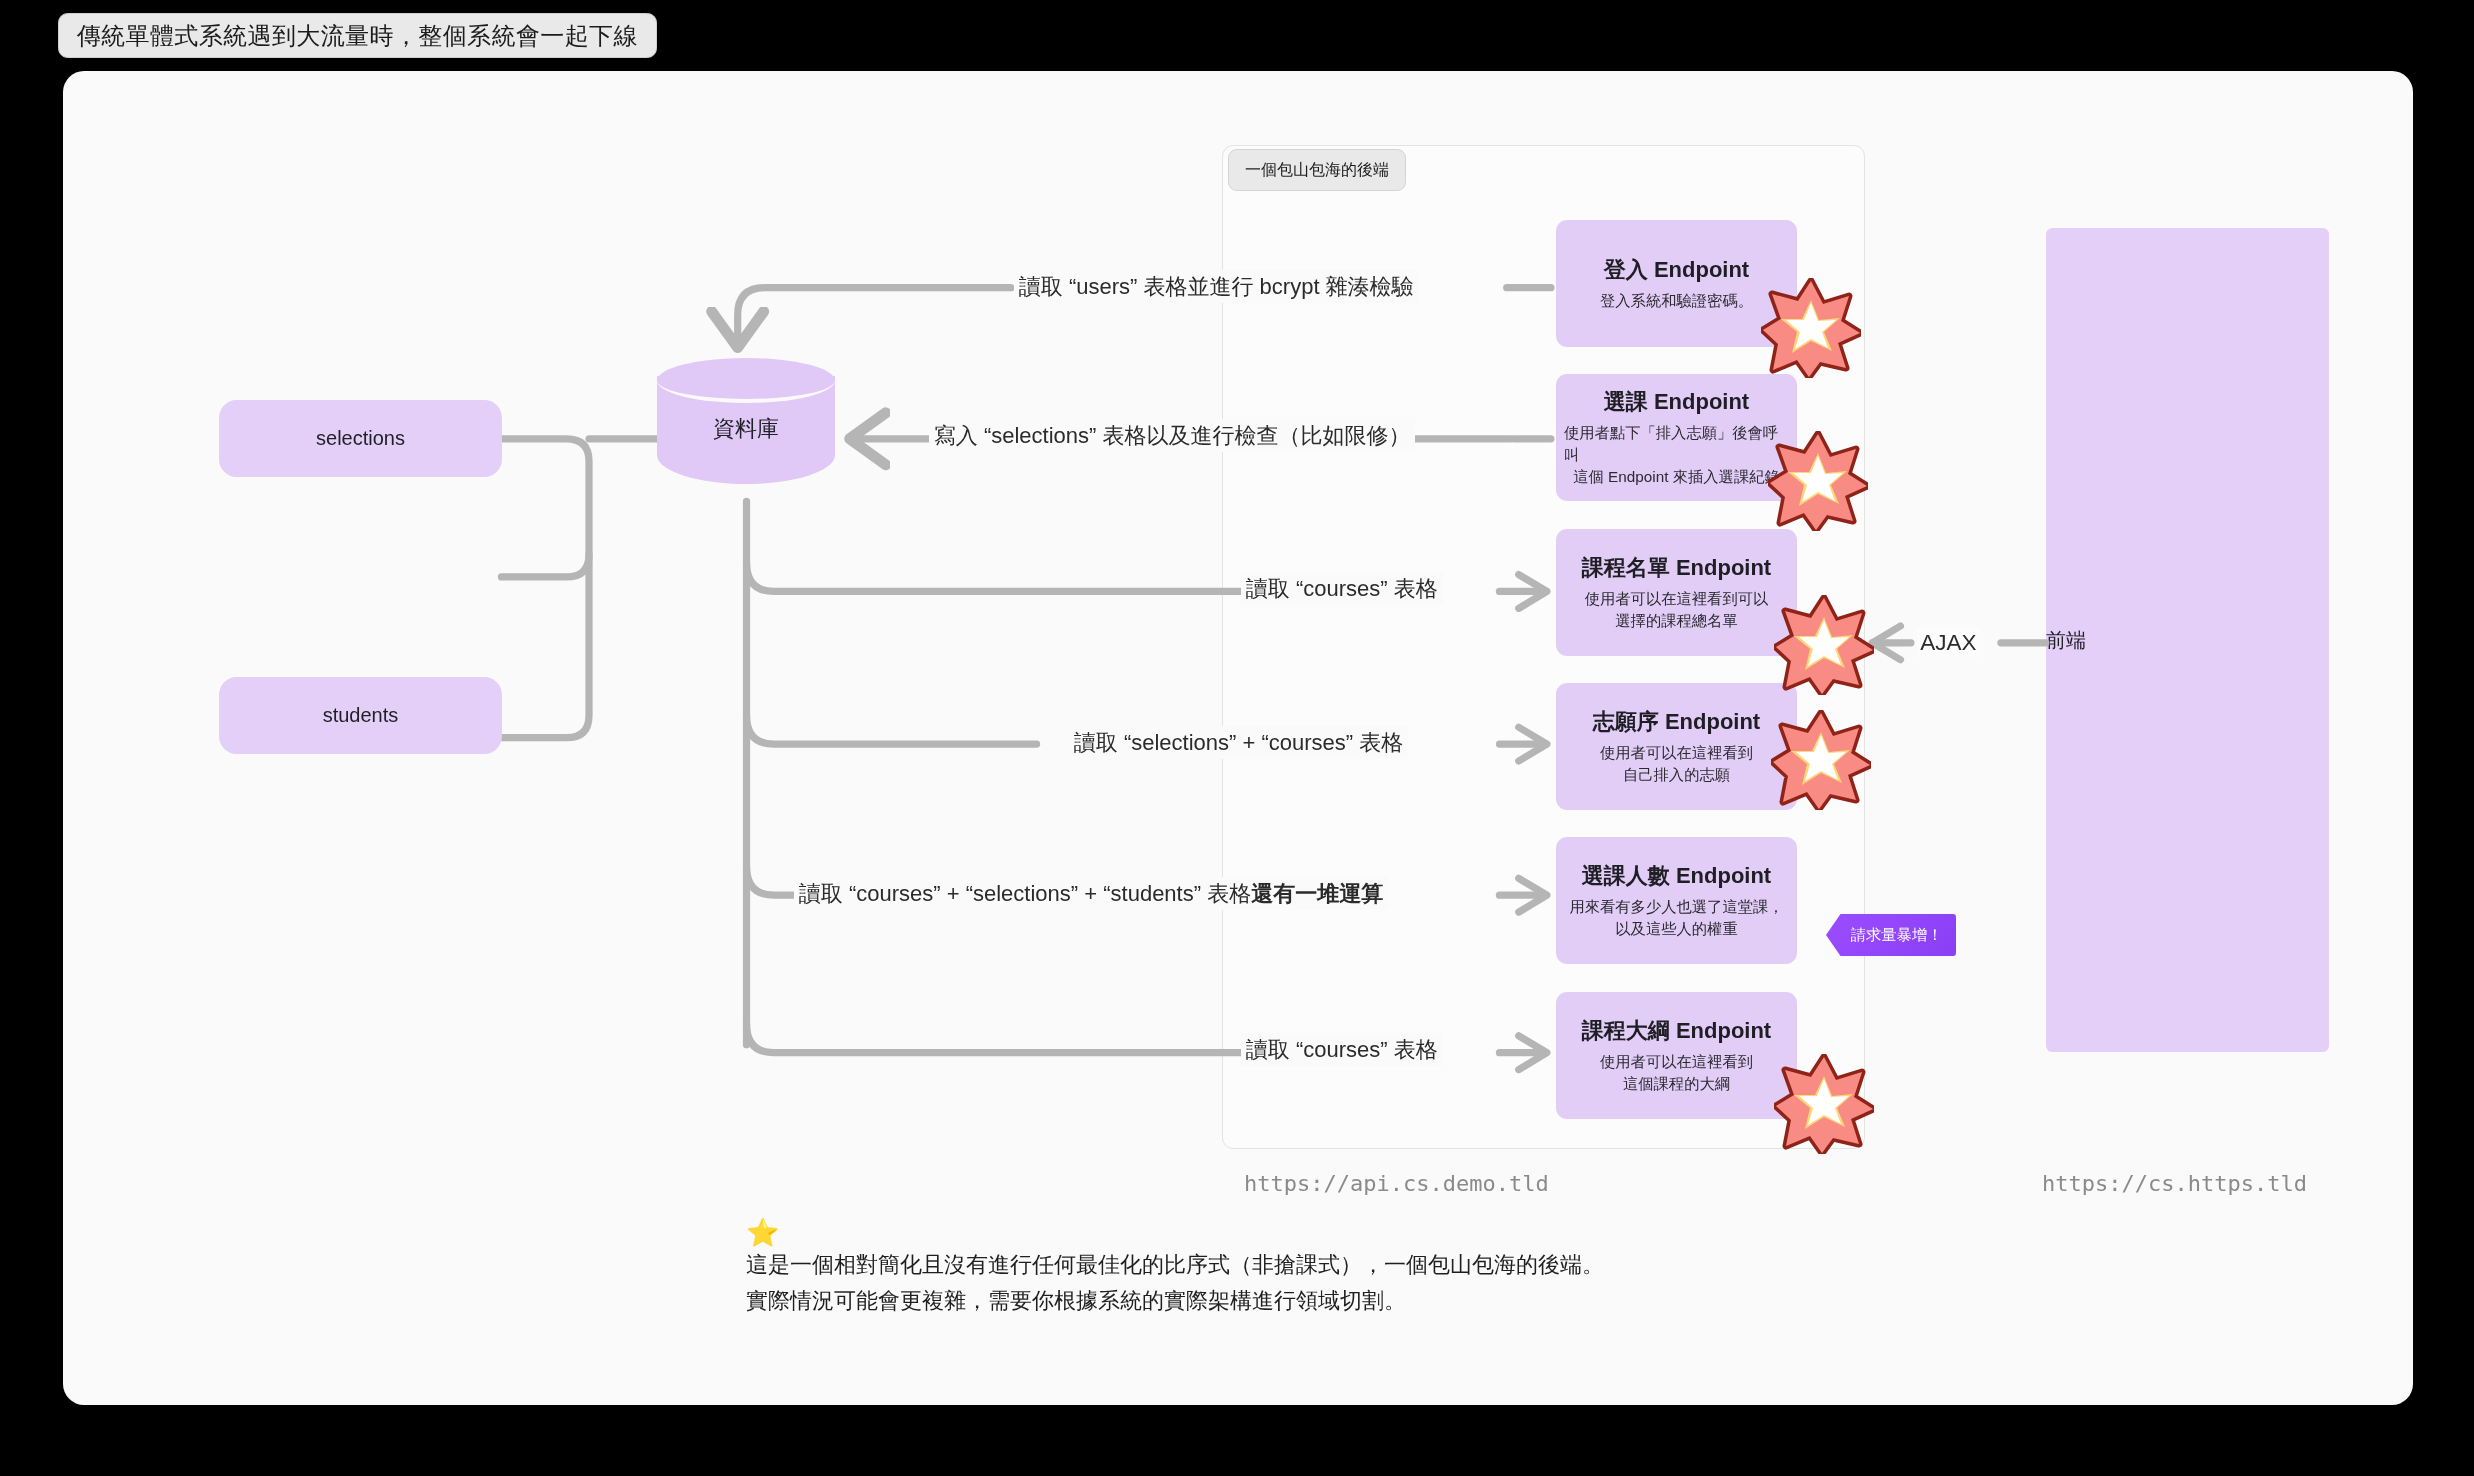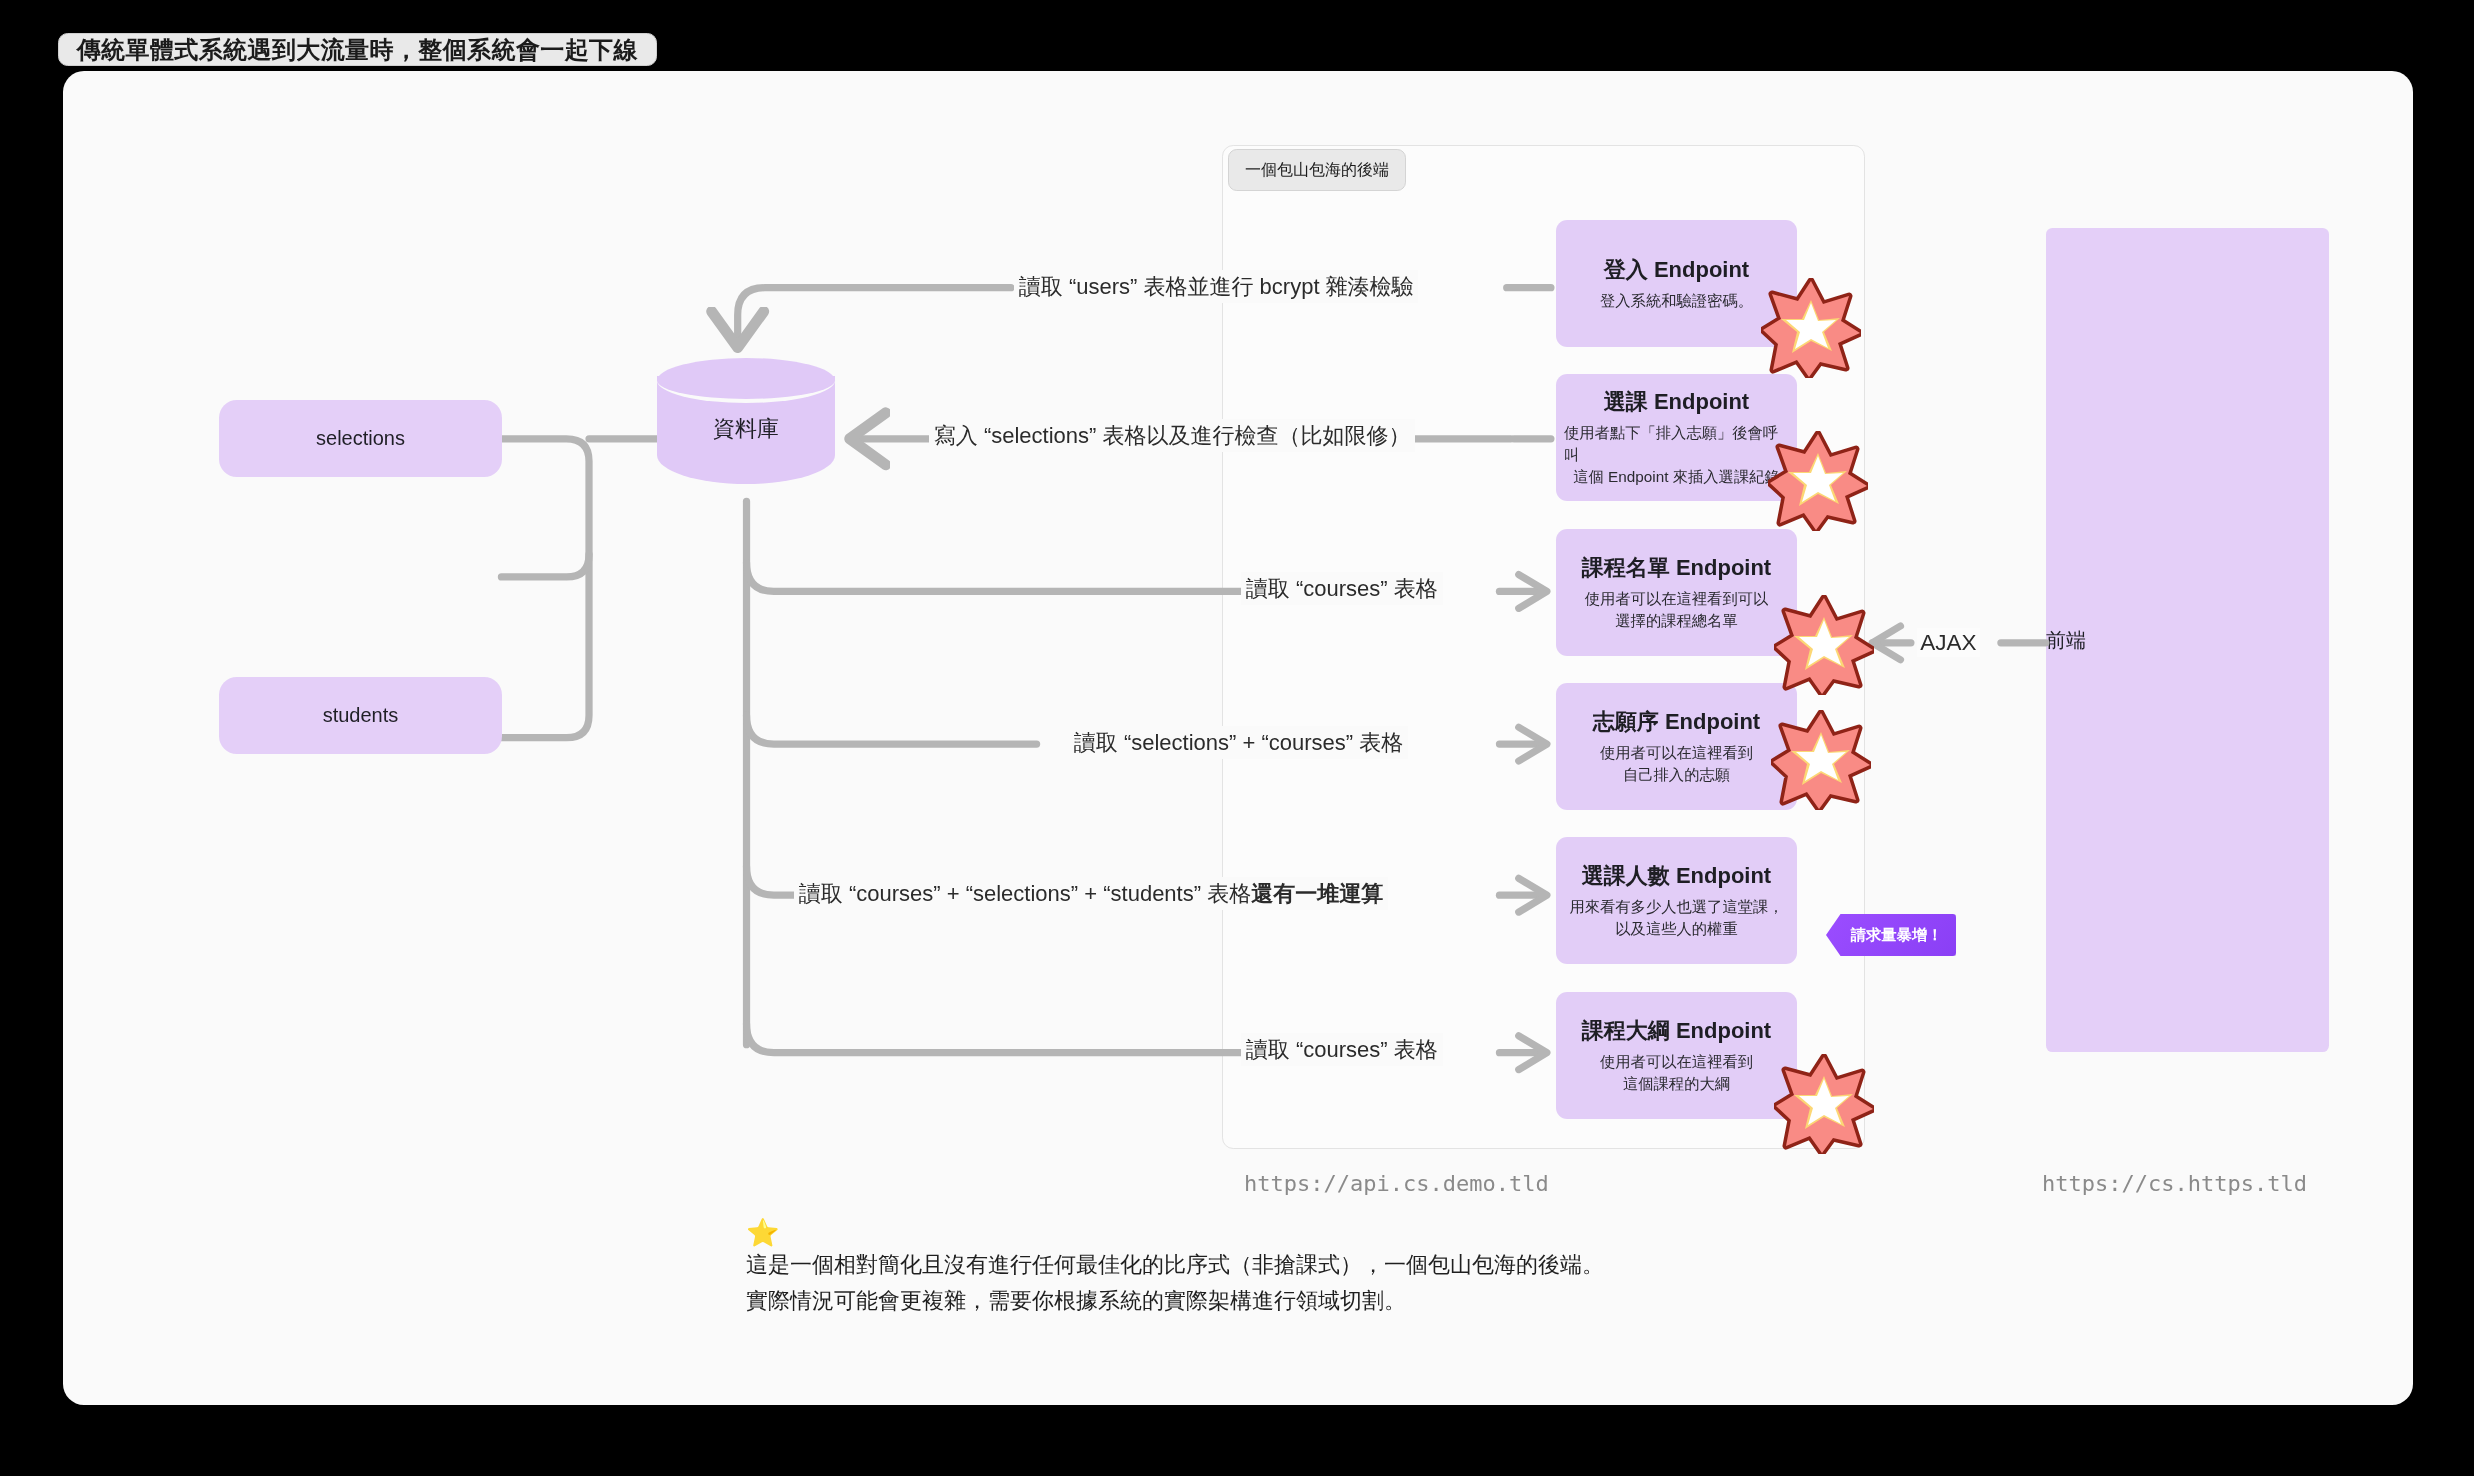--- a/index.html
+++ b/index.html
@@ -7,30 +7,29 @@
     width: 2475px; height: 1477px;
     background: #000000;
     font-family: "Liberation Sans", "DejaVu Sans", sans-serif;
     overflow: hidden;
   }
   #root { position: relative; width: 2475px; height: 1477px; }
 
   
   .title-chip {
     position: absolute; left: 58px; top: 13px;
-    height: 33px; padding: 0 17.7px;
+    height: 45px; padding: 0 17.7px;
     display: flex; align-items: center;
     background: #e9e9e9;
     border: 1.6px solid #cfcfcf;
     border-radius: 9.6px;
-    font-size: 24px; font-weight: 700; color: #1b1b1b;
+    font-size: 24px; font-weight: 400; color: #1b1b1b;
     letter-spacing: 0.4px;
     white-space: nowrap;
     z-index: 40;
-    margin-top: 20px;
   }
 
   
   .canvas {
     position: absolute; left: 63px; top: 71px;
     width: 2350px; height: 1334px;
     background: #fafafa;
     border-radius: 21px;
   }
 
@@ -131,21 +130,21 @@
   .surge .shape {
     position: absolute; inset: 0;
     background: linear-gradient(135deg, #9b4dff 0%, #8a3ff5 100%);
     clip-path: polygon(14.5px 0, 100% 0, 100% 100%, 14.5px 100%, 0 50%);
     border-radius: 3.2px;
     box-shadow: 0 1.6px 3.2px rgba(0,0,0,.2);
   }
   .surge .txt {
     position: absolute; inset: 0; display: flex; align-items: center;
     justify-content: center; padding-left: 11.2px;
-    font-size: 15.3px; font-weight: 700; color: #ffffff; white-space: nowrap;
+    font-size: 15.3px; font-weight: 400; color: #ffffff; white-space: nowrap;
   }
 
   
   .footnote { position: absolute; left: 746px; top: 1220px; z-index: 9; }
   .footnote .star { font-size: 27px; line-height: 1; color: #f5c518; }
   .footnote .fline {
     font-size: 22px; color: #1f1f1f; line-height: 1.62; white-space: nowrap;
   }
 </style>
 </head>

